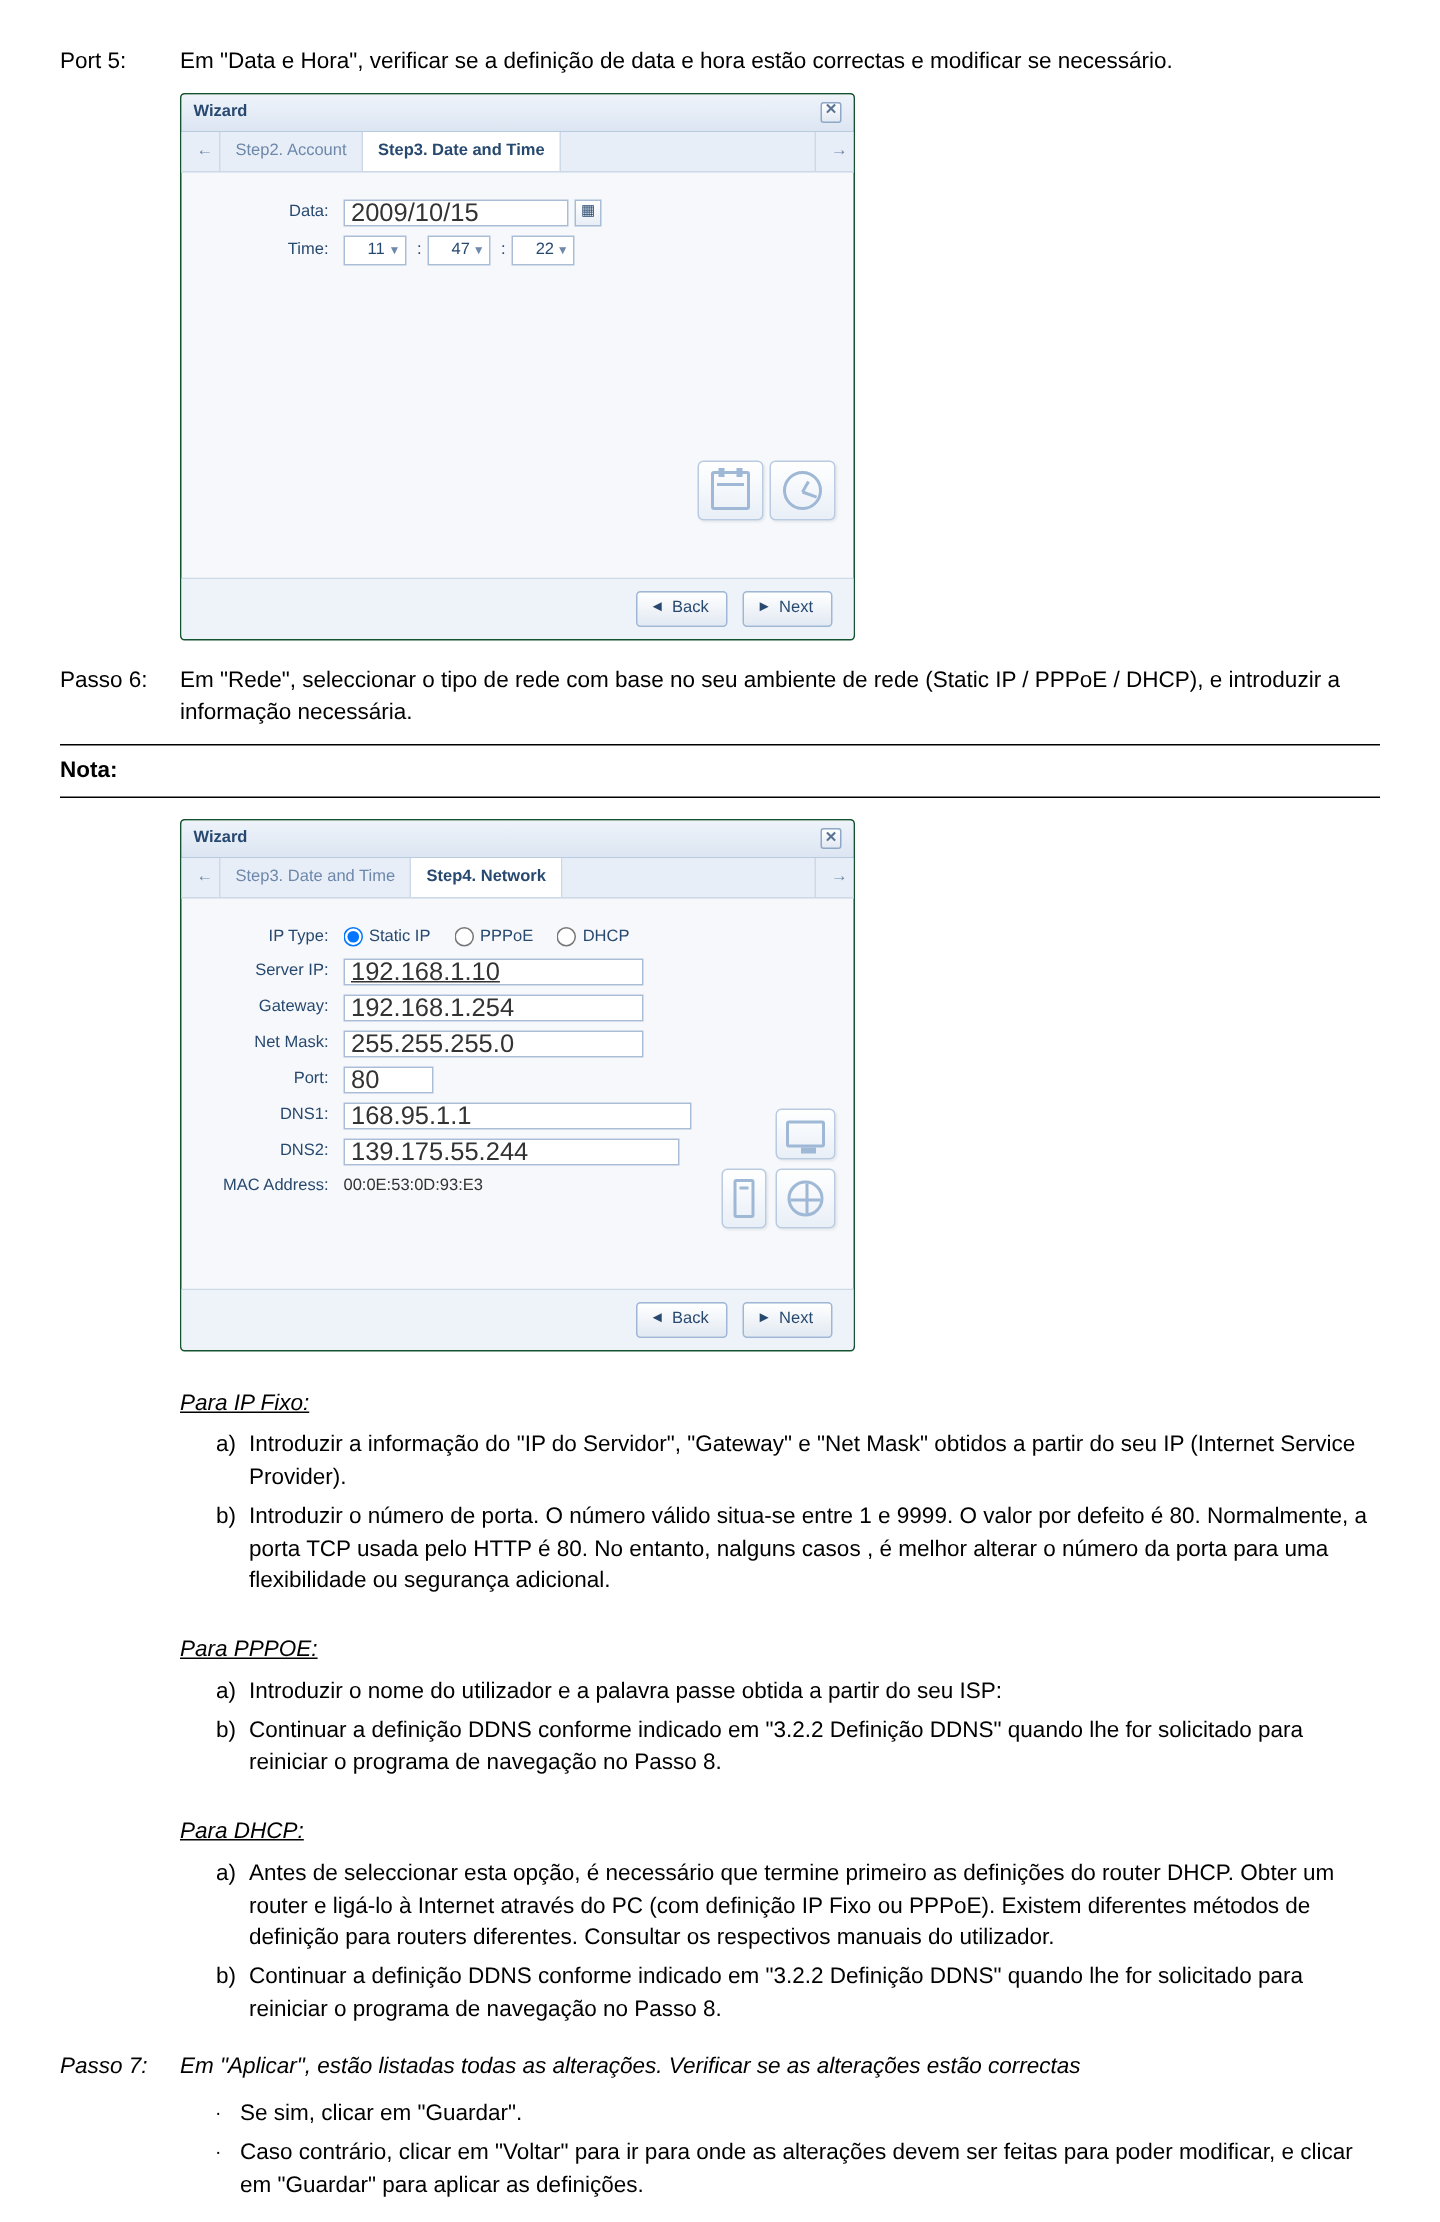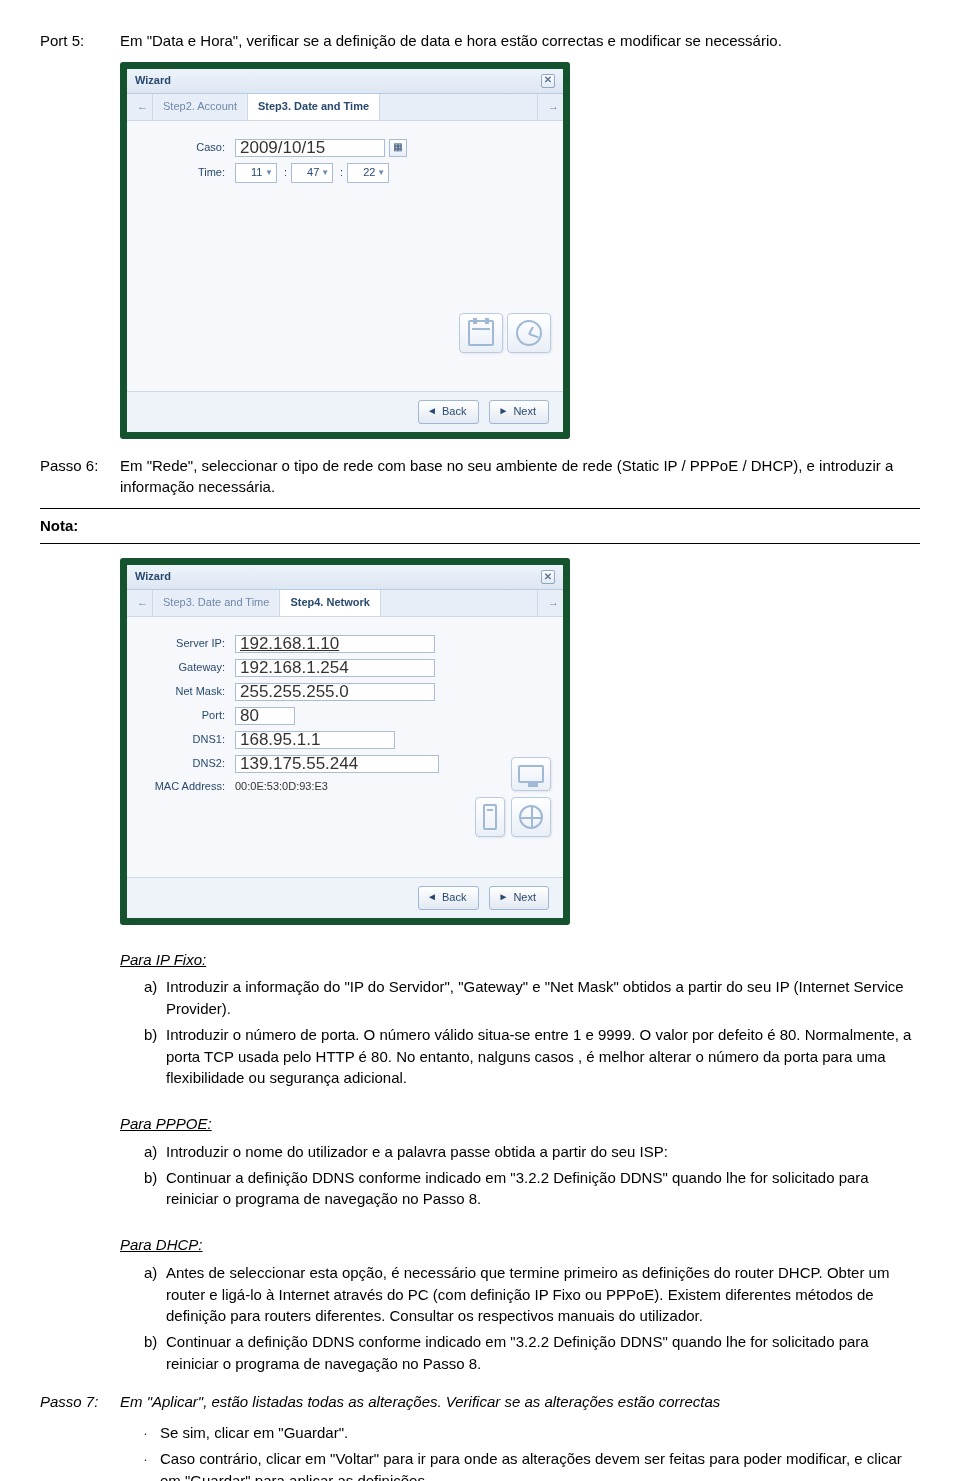--- a/index.html
+++ b/index.html
@@ -28,21 +28,21 @@
   .lettered .li .tx { flex: 1 1 auto; }
   .bullets { margin: 4px 0 0 24px; }
   .bullets .li { display:flex; margin-bottom:4px;}
   .bullets .li .mk { flex:0 0 16px; font-size:11px; line-height:22px;}
   .bullets .li .tx { flex:1 1 auto;}
   .indent-body { margin-left: 80px; }
 
   
   .wizard {
     width: 450px;
-    border: 7px solid #14532d;
+    border: 1px solid #14532d;
     background: #f6f8fb;
     font-family: Tahoma, Arial, sans-serif;
     font-size: 11px;
     color: #28496f;
     border-radius: 3px;
     margin: 7px 0 16px 0;
   }
   .wiz-title {
     display: flex; align-items:center; justify-content: space-between;
     background: linear-gradient(#eef3fa,#dce6f2);
@@ -142,21 +142,21 @@
     <span class="close">✕</span>
   </div>
   <div class="wiz-tabs">
     <div class="arrow">←</div>
     <div class="tab">Step2. Account</div>
     <div class="tab active">Step3. Date and Time</div>
     <div class="arrow" style="margin-left:auto;border-left:1px solid #cdd9e8;border-right:none;">→</div>
   </div>
   <div class="wiz-body">
     <div class="frow">
-      <div class="lab">Caso:</div>
+      <div class="lab">Data:</div>
       <input type="text" class="date-in" value="2009/10/15" style="">
       <span class="cal-icon">▦</span>
     </div>
     <div class="frow">
       <div class="lab">Time:</div>
       <span class="mini-sel">
             <span>11</span>
             <span class="chev">▼</span>
           </span>
       <span class="colon">:</span>
@@ -212,42 +212,59 @@
     <span class="close">✕</span>
   </div>
   <div class="wiz-tabs">
     <div class="arrow">←</div>
     <div class="tab">Step3. Date and Time</div>
     <div class="tab active">Step4. Network</div>
     <div class="arrow" style="margin-left:auto;border-left:1px solid #cdd9e8;border-right:none;">→</div>
   </div>
   <div class="wiz-body" style="min-height:260px;">
     <div class="frow">
+      <div class="lab">IP Type:</div>
+      <div class="radio-g">
+        <label>
+              <input type="radio" checked="" style="">
+              <span>Static IP</span>
+            </label>
+        <label>
+              <input type="radio" style="">
+              <span>PPPoE</span>
+            </label>
+        <label>
+              <input type="radio" style="">
+              <span>DHCP</span>
+            </label>
+      </div>
+    </div>
+    <div class="frow">
           <div class="lab">Server IP:</div>
           <input type="text" style="width: 200px; text-decoration: underline;" value="192.168.1.10">
         </div>
     <div class="frow">
           <div class="lab">Gateway:</div>
           <input type="text" style="width: 200px;" value="192.168.1.254">
         </div>
     <div class="frow">
           <div class="lab">Net Mask:</div>
           <input type="text" style="width: 200px;" value="255.255.255.0">
         </div>
     <div class="frow">
           <div class="lab">Port:</div>
           <input type="text" style="width: 60px;" value="80">
         </div>
     <div class="frow">
           <div class="lab">DNS1:</div>
-          <input type="text" style="width: 160px;" value="168.95.1.1">
+          <input type="text" style="width: 232px;" value="168.95.1.1">
         </div>
     <div class="frow">
           <div class="lab">DNS2:</div>
-          <input type="text" style="width: 204px;" value="139.175.55.244">
+          <input type="text" style="width: 224px;" value="139.175.55.244">
         </div>
     <div class="frow">
           <div class="lab">MAC Address:</div>
           <span class="ro">00:0E:53:0D:93:E3</span>
         </div>
 
     <div class="corner-art" style="bottom:40px; flex-direction:column; align-items:flex-end; gap:6px;">
       <div class="art-box" style="width:40px;height:34px;">
             <div class="monitor-shape"></div>
           </div>

